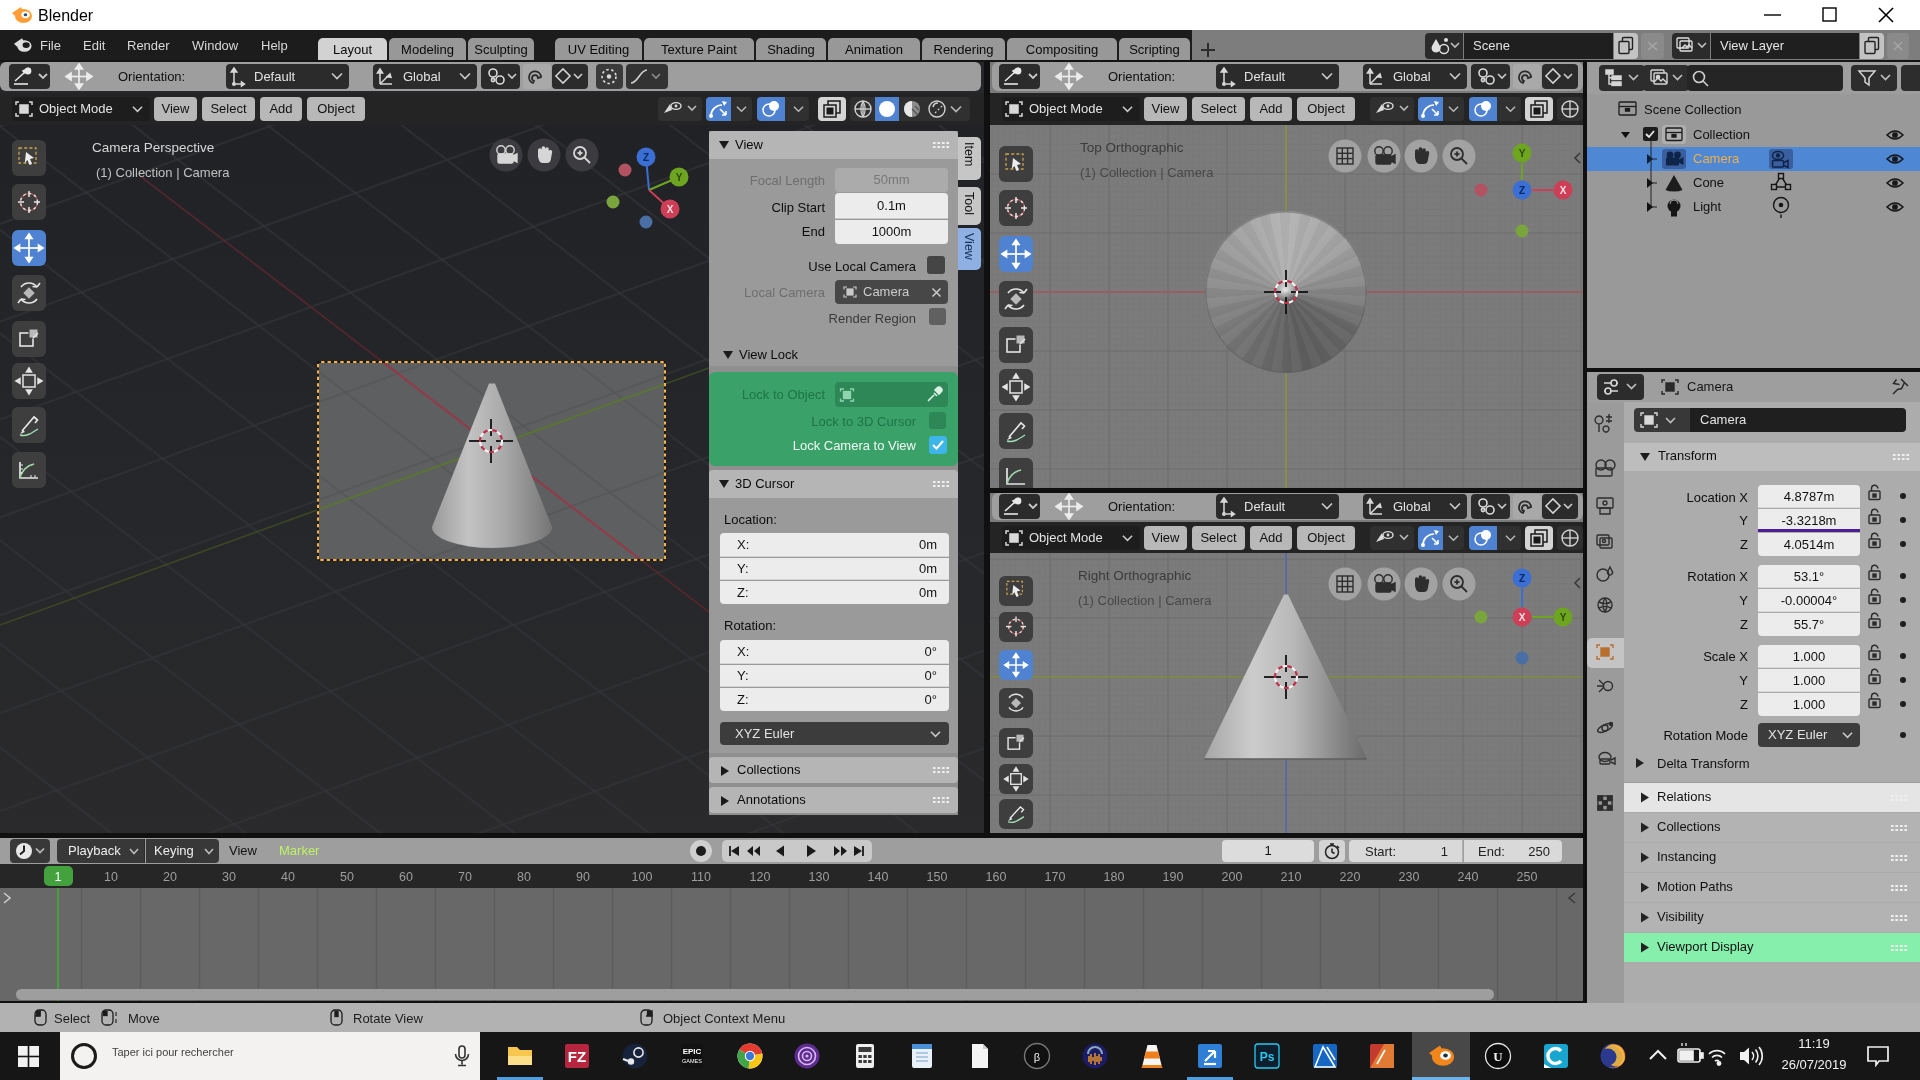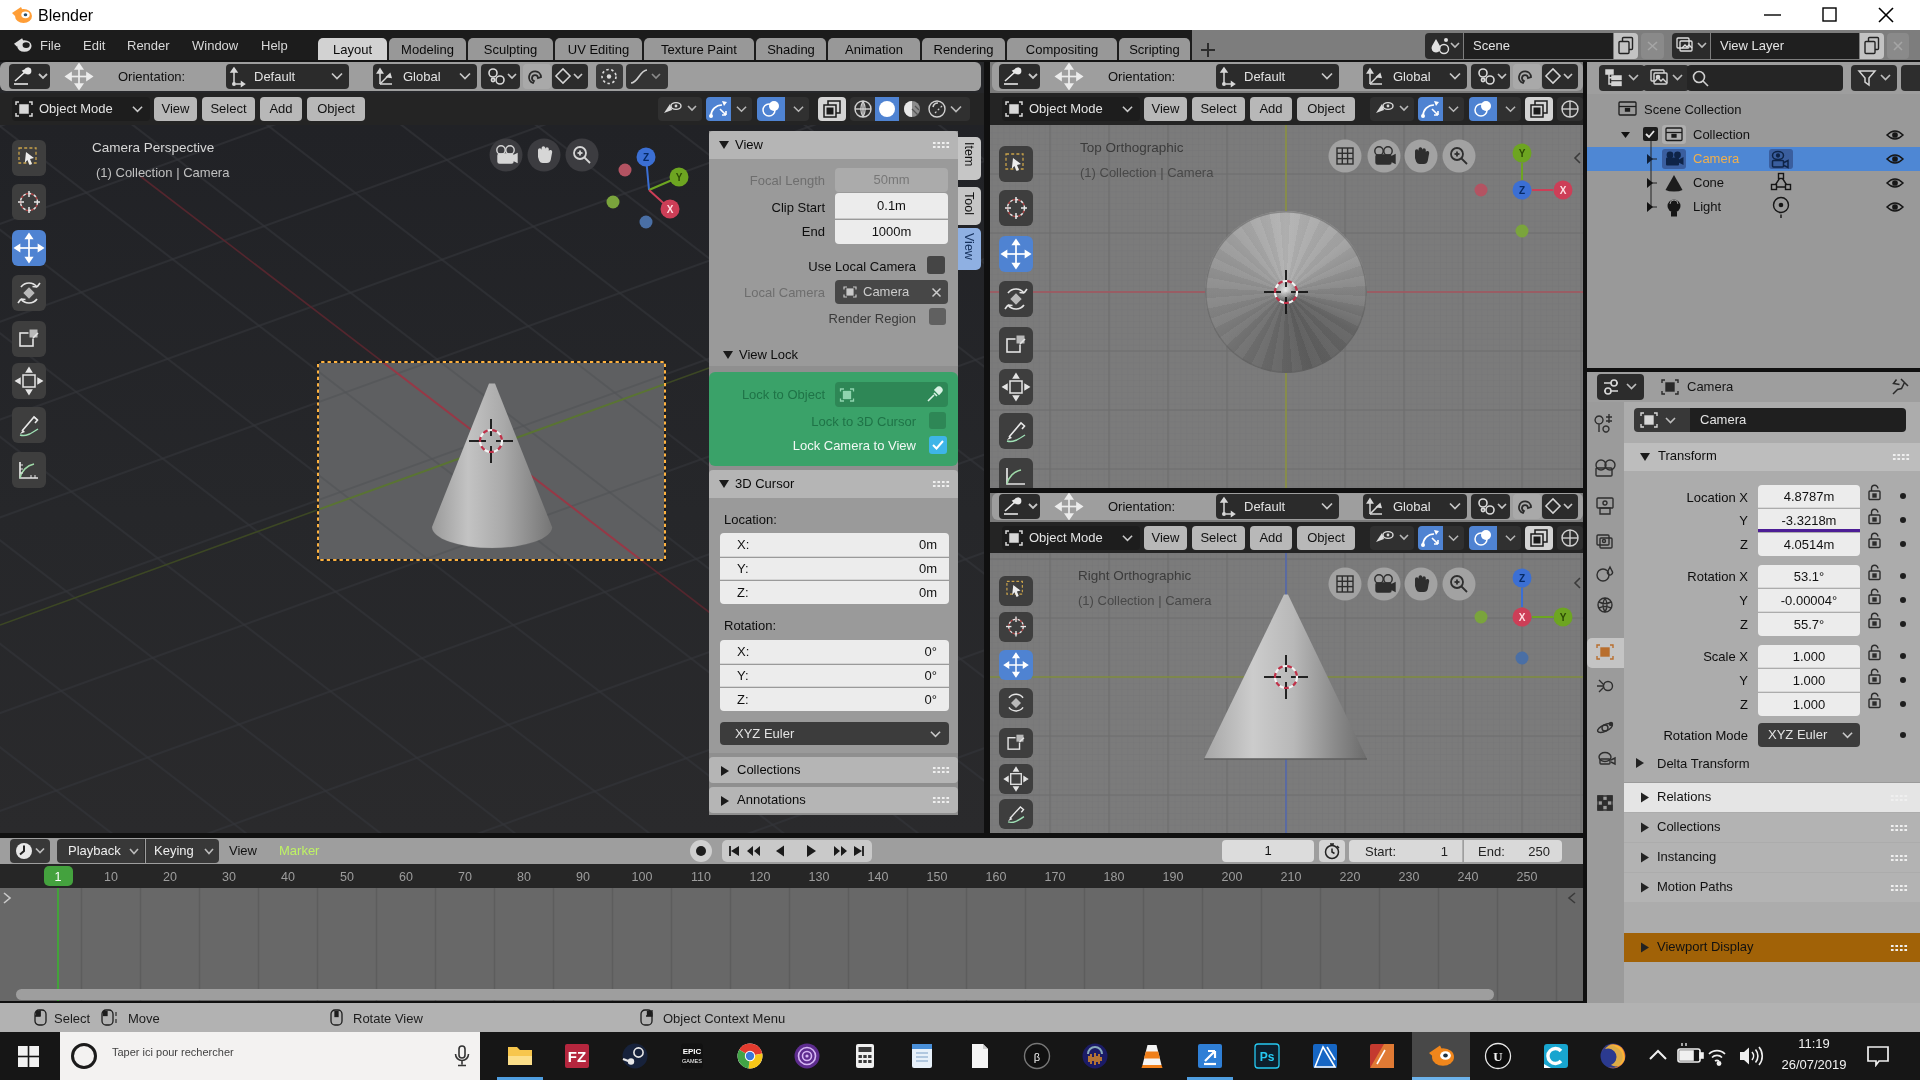--- a/index.html
+++ b/index.html
@@ -61,21 +61,21 @@
     <ellipse cx="15.5" cy="9" rx="4" ry="3.2" fill="#1c1c1c"></ellipse>
     <path d="M2 7.5 L11 1.5 L13 5.5 L5 10.5 Z" fill="#dedede"></path>
   </svg>
   <span class="menu" style="left:40px">File</span>
   <span class="menu" style="left:83px">Edit</span>
   <span class="menu" style="left:127px">Render</span>
   <span class="menu" style="left:192px">Window</span>
   <span class="menu" style="left:261px">Help</span>
   <div class="tab active" style="left:318px;width:69px">Layout</div>
   <div class="tab" style="left:389px;width:77px">Modeling</div>
-  <div class="tab" style="left:468px;width:85px">Sculpting</div>
+  <div class="tab" style="left:468px;width:66px">Sculpting</div>
   <div class="tab" style="left:555px;width:87px">UV Editing</div>
   <div class="tab" style="left:644px;width:110px">Texture Paint</div>
   <div class="tab" style="left:756px;width:70px">Shading</div>
   <div class="tab" style="left:828px;width:92px">Animation</div>
   <div class="tab" style="left:922px;width:83px">Rendering</div>
   <div class="tab" style="left:1007px;width:110px">Compositing</div>
   <div class="tab" style="left:1119px;width:71px">Scripting</div>
   <svg class="abs" style="left:1198px;top:10px" width="20" height="20" viewBox="0 0 20 20">
     <line x1="10" y1="3" x2="10" y2="17" stroke="#2c2c2c" stroke-width="2"></line>
     <line x1="3" y1="10" x2="17" y2="10" stroke="#2c2c2c" stroke-width="2"></line>
@@ -1413,21 +1413,28 @@
     <span style="position:absolute;left:33px;top:6px;font-size:13px;color:#111">Instancing</span>
       <div class="dots" style="right:12px;top:11px"></div>
     </div>
   <div class="abs" style="left:37px;top:501px;width:296px;height:29px;background:#b3b3b3">
     <svg style="position:absolute;left:16px;top:9px" width="10" height="11" viewBox="0 0 10 11">
         <path d="M1 0.5 v10 l8 -5 Z" fill="#222"></path>
       </svg>
     <span style="position:absolute;left:33px;top:6px;font-size:13px;color:#111">Motion Paths</span>
       <div class="dots" style="right:12px;top:11px"></div>
     </div>
-  <div class="abs" style="left:37px;top:561px;width:296px;height:29px;background:#a16207">
+  <div class="abs" style="left:37px;top:531px;width:296px;height:29px;background:#b3b3b3">
+    <svg style="position:absolute;left:16px;top:9px" width="10" height="11" viewBox="0 0 10 11">
+        <path d="M1 0.5 v10 l8 -5 Z" fill="#222"></path>
+      </svg>
+    <span style="position:absolute;left:33px;top:6px;font-size:13px;color:#111">Visibility</span>
+      <div class="dots" style="right:12px;top:11px"></div>
+    </div>
+  <div class="abs" style="left:37px;top:561px;width:296px;height:29px;background:#86efac">
     <svg style="position:absolute;left:16px;top:9px" width="10" height="11" viewBox="0 0 10 11">
         <path d="M1 0.5 v10 l8 -5 Z" fill="#222"></path>
       </svg>
     <span style="position:absolute;left:33px;top:6px;font-size:13px;color:#111">Viewport Display</span>
       <div class="dots" style="right:12px;top:11px"></div>
     </div>
 </div>
 
 <div id="timeline" class="abs" style="left:0;top:838px;width:1583px;height:163px;background:#686868;overflow:hidden">
   <div class="toolrow" style="left:0;top:0;width:1583px;height:26px;border-radius:0"></div>

